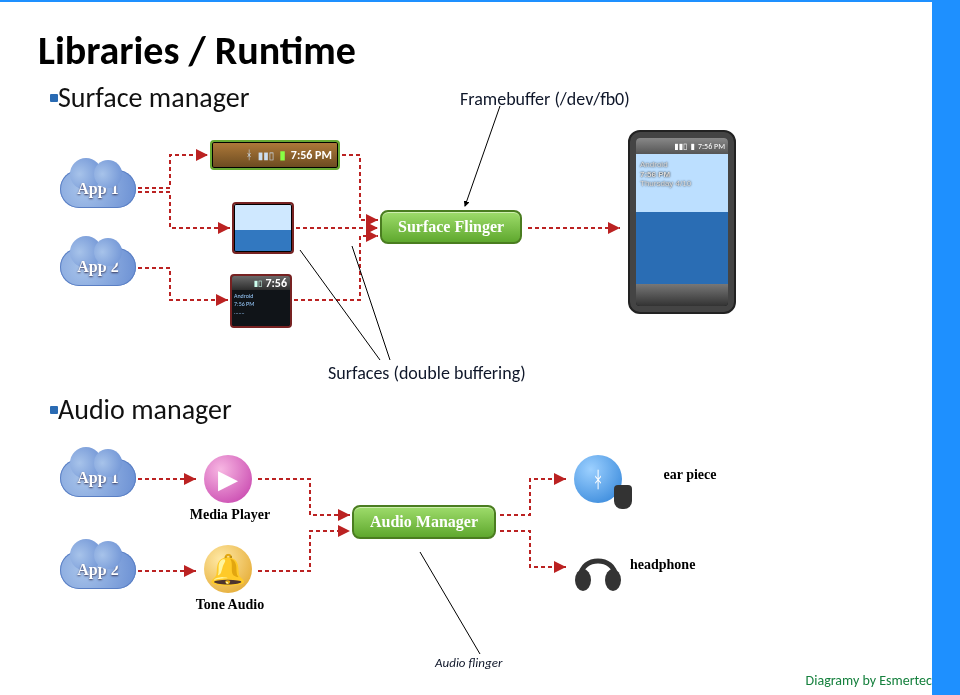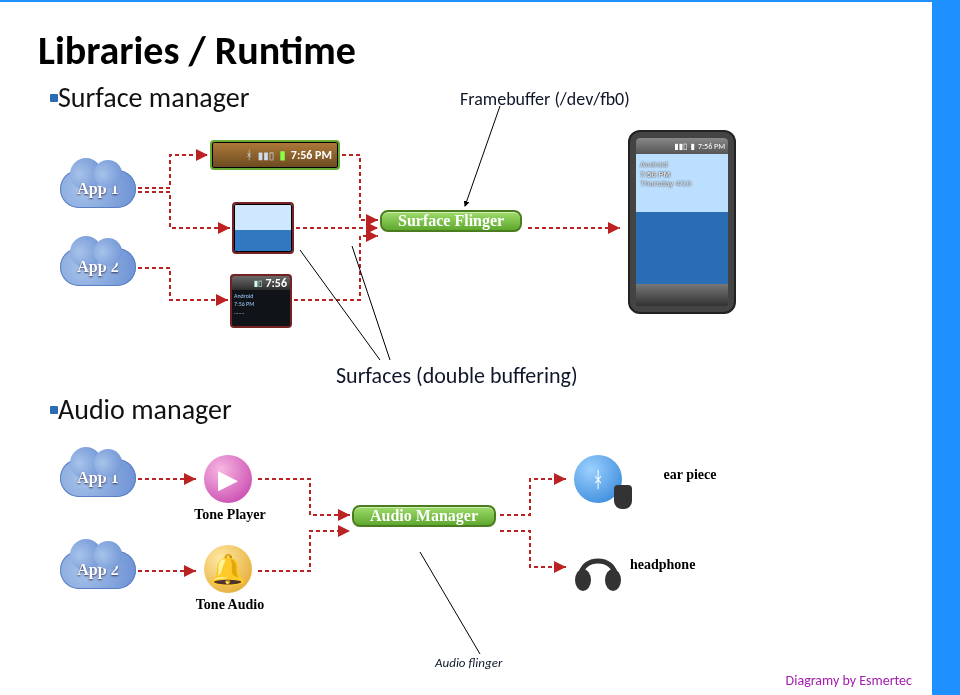--- a/index.html
+++ b/index.html
@@ -16,21 +16,21 @@
 
   .title {
     position: absolute; left: 38px; top: 26px;
     font-size: 40px; font-weight: 700; color: #000;
   }
   .bullet { position: absolute; display: flex; align-items: flex-start; }
   .bullet .dot { width: 8px; height: 8px; background: #2a6bb3; border-radius: 1px; margin-top: 14px; flex-shrink:0; }
   .bullet .txt { font-size: 28px; color: #111; }
 
   .annot { position: absolute; font-family: Calibri, Arial, sans-serif; color: #0f172a; }
-  .credit { position: absolute; right: 48px; bottom: 6px; font-size: 14px; color: #a21caf; }
+  .credit { position: absolute; right: 28px; bottom: 6px; font-size: 14px; color: #15803d; }
 
   
   .diagram { position: absolute; }
 
   
   .cloud {
     position: absolute; width: 76px; height: 38px;
     background: radial-gradient(circle at 30% 50%, #a7c3ea, #6a8fd3);
     border-radius: 20px;
     box-shadow: inset 0 0 0 1px #5a7fc4;
@@ -58,21 +58,21 @@
     display:flex; align-items:center; justify-content:flex-end; padding:0 3px;
     gap:3px;
   }
   .thumb .bar .time { color:#fff; font-size:12px; font-weight:700; }
   .thumb .bar .ic { color:#cfe; font-size:8px; }
   .thumb.dark { background: linear-gradient(#333 0 100%); }
   .thumb.dark .body { position:absolute; top:28%; bottom:0; left:0; right:0; background:#101418; color:#9cf; font-size:6px; padding:2px; }
 
   
   .mgr {
-    position:absolute; padding:0 16px; border-radius:8px;
+    position:absolute; padding:6px 16px; border-radius:8px;
     background: linear-gradient(#9edc6b,#5fa82e);
     border:2px solid #4a7d20; color:#fff; font-weight:700; font-family: "Comic Sans MS", cursive;
     font-size:16px; text-align:center; box-shadow: 0 1px 0 #cfeeb0 inset;
   }
 
   
   .phone {
     position:absolute; width:108px; height:184px; background:#444; border-radius:12px;
     border:2px solid #222; padding:6px;
   }
@@ -175,21 +175,21 @@
           <span>7:56 PM</span>
         </div>
       <div class="wall">
         <div class="lbl"><span>Android</span><br><b>7:56 PM</b><br><span>Thursday 4/10</span></div>
       </div>
       <div class="home"></div>
     </div>
   </div>
 </div>
 
-<div class="annot" style="left:336px; top:362px; font-size:22px;">Surfaces (double buffering)</div>
+<div class="annot" style="left:328px; top:362px; font-size:18px;">Surfaces (double buffering)</div>
 <svg class="conn" style="left:260px; top:240px;" width="200" height="130">
   <line x1="120" y1="120" x2="40" y2="10" stroke="#000" stroke-width="1"></line>
   <line x1="130" y1="120" x2="92" y2="6" stroke="#000" stroke-width="1"></line>
 </svg>
 
 <div class="bullet" style="left:50px; top:392px;">
   <div class="dot"></div>
   <div class="txt">Audio manager</div>
 </div>
 
@@ -199,21 +199,21 @@
     </div>
   <div class="cloud" style="left:0; top:106px;">
       <span>App 2</span>
     </div>
 
   <div class="aicon" style="left:140px; top:6px;">
     <div class="circle" style="background:radial-gradient(circle at 35% 30%, #f7b6e2, #c238a8);">
       <span style="color:#fff;">▶</span>
     </div>
   </div>
-  <div class="aicon-label" style="left:110px; top:62px;">Tone Player</div>
+  <div class="aicon-label" style="left:110px; top:62px;">Media Player</div>
 
   <div class="aicon" style="left:140px; top:96px;">
     <div class="circle" style="background:radial-gradient(circle at 35% 30%, #ffe9a6, #e0a020); font-size:30px;">🔔</div>
   </div>
   <div class="aicon-label" style="left:110px; top:152px;">Tone Audio</div>
 
   <div class="mgr" style="left:292px; top:60px;">Audio Manager</div>
 
   <div class="aicon" style="left:510px; top:6px;">
     <div class="circle" style="background:radial-gradient(circle at 35% 30%, #9cd0ff, #2a7fd6); font-size:22px; color:#fff;">ᚼ</div>

